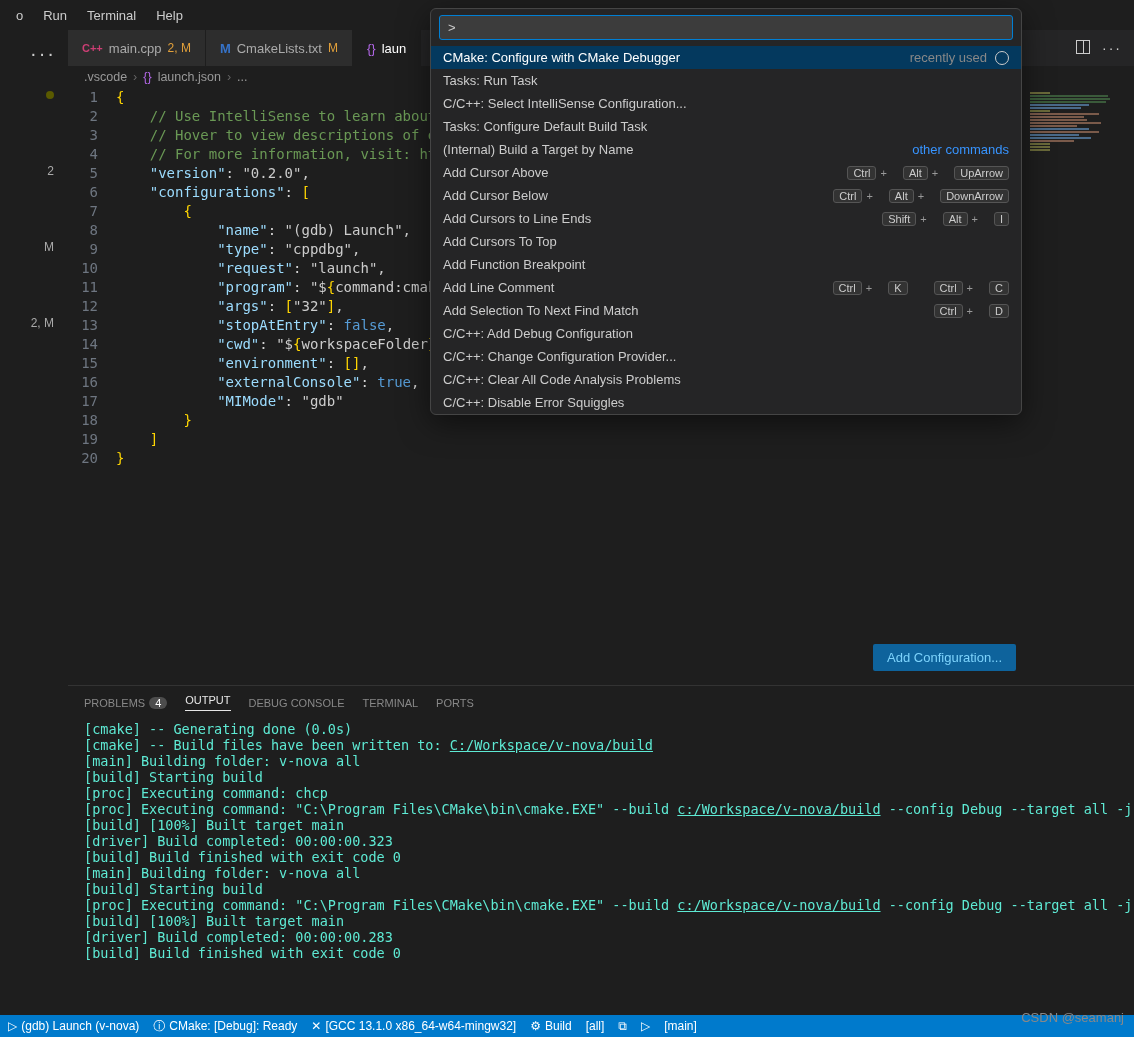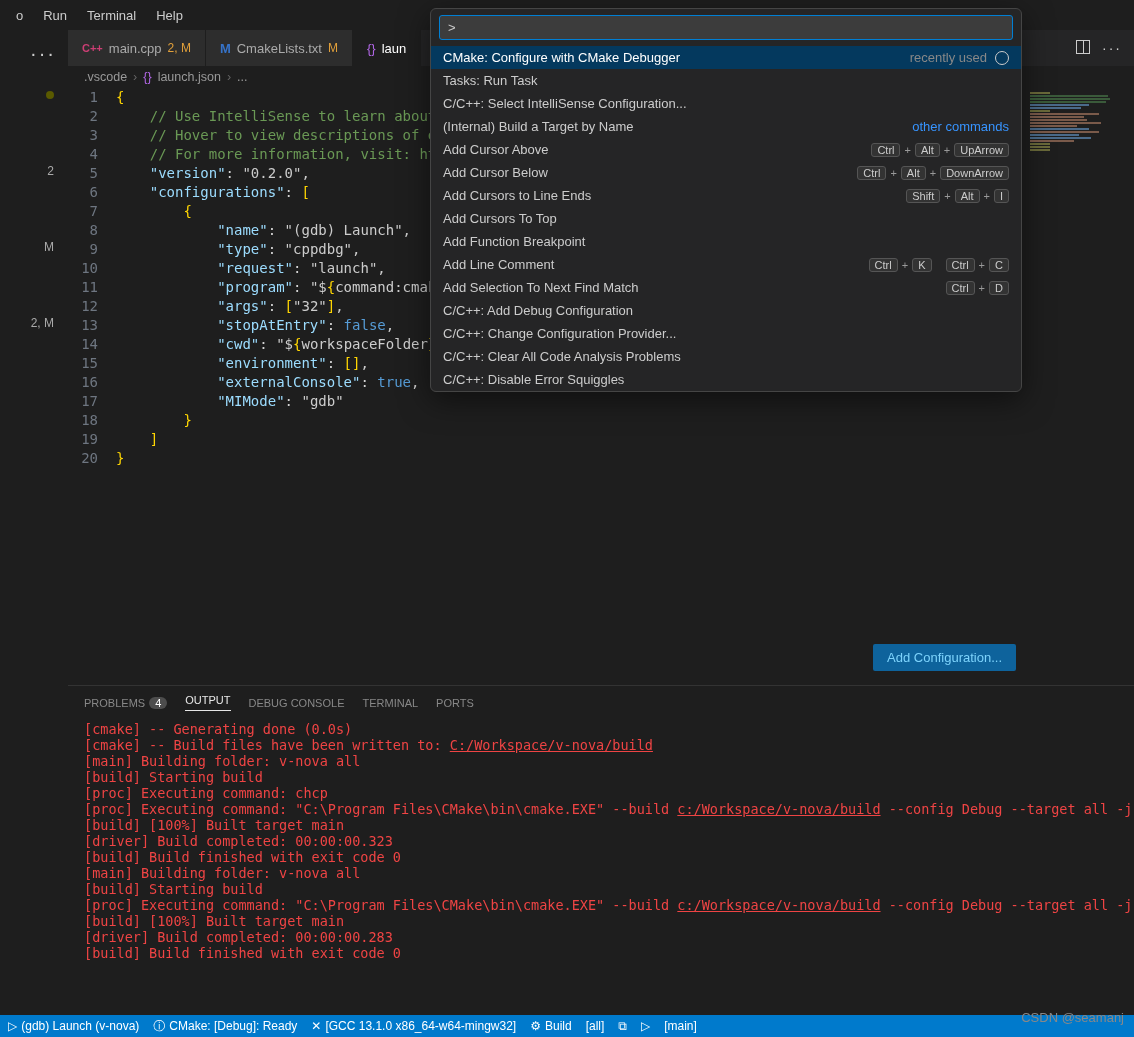--- a/index.html
+++ b/index.html
@@ -124,21 +124,21 @@
   padding: 8px 20px 6px 16px;
   font-size: 11px;
 }
 .panel-tabs .pt { color: #888; text-transform: uppercase; cursor:pointer;}
 .panel-tabs .pt.active { color: #e7e7e7; border-bottom:1px solid #e7e7e7; padding-bottom:4px;}
 .badge { background:#4d4d4d; color:#fff; border-radius:8px; padding:0 6px; font-size:11px; margin-left:4px;}
 .panel-out {
   flex: 1;
   font-family: Consolas, monospace;
   font-size: 13.5px;
-  color: #ef4444;
+  color: #5eead4;
   padding: 4px 16px;
   overflow: hidden;
   white-space: pre;
 }
 .panel-out .u { text-decoration: underline; }
 .statusbar {
   height: 22px;
   background: #007acc;
   color: #fff;
   display: flex;
@@ -178,21 +178,21 @@
   font-size: 13px;
   color: #ccc;
   cursor: pointer;
 }
 .palette-item.sel { background: #04395e; color:#fff; }
 .palette-item .right { color: #888; display:flex; align-items:center; gap:8px;}
 .palette-item .right.link { color:#3794ff;}
 .gear-ico { width:14px; height:14px; border:1.5px solid #ccc; border-radius:50%; display:inline-block; position:relative;}
 .kbd { display:inline-flex; gap:4px; align-items:center;}
 .kbd .key {
-  background:#333; border:1px solid #555; border-radius:3px; padding:0px 5px; font-size:11px; color:#ccc;
+  background:#333; border:1px solid #555; border-radius:3px; padding:0px 5px; font-size:11px; color:#ccc;margin-left:12px;
 }
 .kbd .plus { color:#999; font-size:11px;}
 .watermark { position:absolute; right:10px; top:1010px; color:#888; font-size:13px;}
 </style>
 </head>
 <body>
 
 <div class="menubar">
   <span class="item">o</span>
   <span class="item">Run</span>
@@ -360,20 +360,24 @@
       </div>
       <div class="palette-item">
         <span>Tasks: Run Task</span>
         <span class="right"></span>
       </div>
       <div class="palette-item">
         <span>C/C++: Select IntelliSense Configuration...</span>
         <span class="right"></span>
       </div>
       <div class="palette-item">
+        <span>Tasks: Configure Default Build Task</span>
+        <span class="right"></span>
+      </div>
+      <div class="palette-item">
         <span>(Internal) Build a Target by Name</span>
         <span class="right link">
           <span>other commands</span>
         </span>
       </div>
       <div class="palette-item">
         <span>Add Cursor Above</span>
         <span class="right">
           <span class="kbd">
             <span class="key">Ctrl</span>

